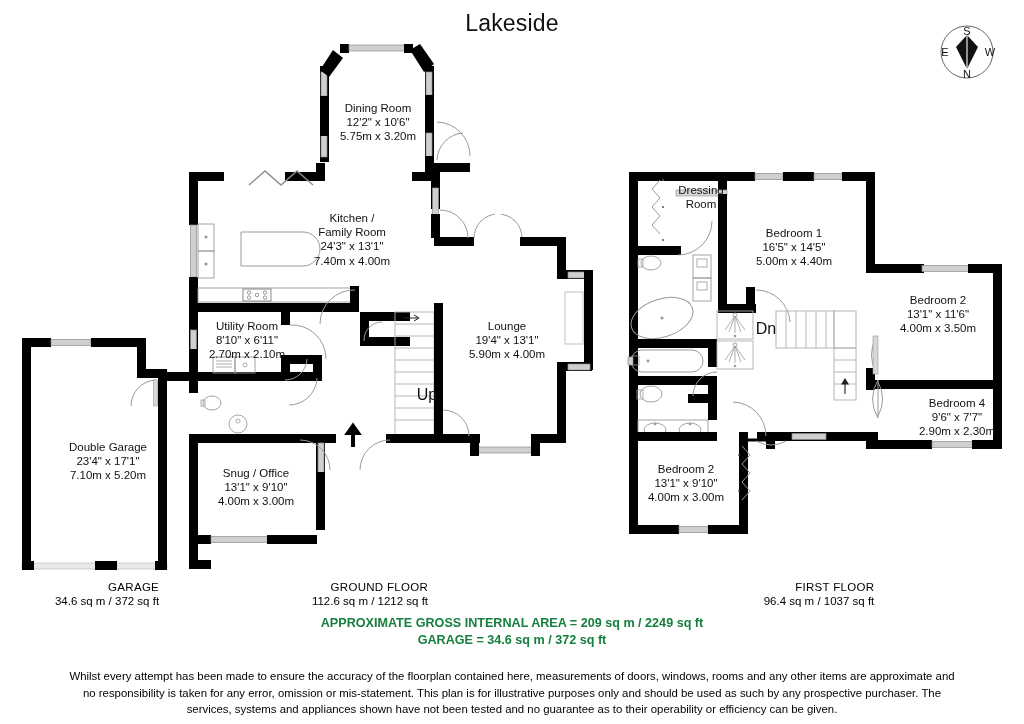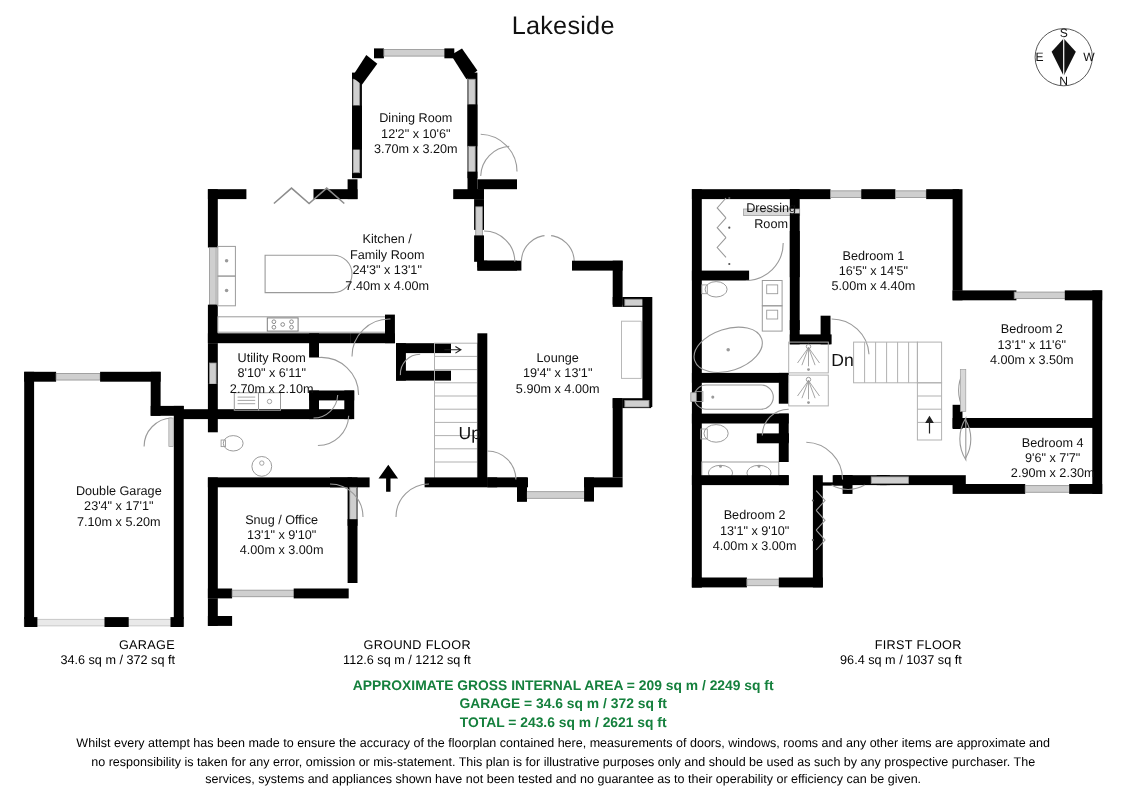--- a/index.html
+++ b/index.html
@@ -467,21 +467,21 @@
       <circle cx="739" cy="455" r="1" fill="#555"></circle>
       <circle cx="739" cy="491" r="1" fill="#555"></circle>
       <path d="M742 440 h26" stroke="#000" stroke-width="3" fill="none"></path>
       <path d="M756 441 A30 30 0 0 0 786 441" fill="none" stroke="#9a9a9a" stroke-width="1"></path>
     </g>
   </svg>
 
   <div class="room" style="left:378px; top:101px;">
     <span class="rname">Dining Room</span>
     <span class="rimp">12'2" x 10'6"</span>
-    <span class="rmet">3.70m x 3.20m</span>
+    <span class="rmet">5.75m x 3.20m</span>
   </div>
 
   <div class="room" style="left:352px; top:211px;">
     <span class="rname">Kitchen /</span>
     <span class="rname">Family Room</span>
     <span class="rimp">24'3" x 13'1"</span>
     <span class="rmet">7.40m x 4.00m</span>
   </div>
 
   <div class="room" style="left:247px; top:319px;">
@@ -554,17 +554,16 @@
     <span class="fl-name">GROUND FLOOR</span>
     <span class="fl-area">112.6 sq m / 1212 sq ft</span>
   </div>
   <div class="floorlbl" style="left:819px; top:581px;">
     <span class="fl-name">FIRST FLOOR</span>
     <span class="fl-area">96.4 sq m / 1037 sq ft</span>
   </div>
 
   <div class="summary" style="top:615px;">APPROXIMATE GROSS INTERNAL AREA = 209 sq m / 2249 sq ft</div>
   <div class="summary" style="top:632px;">GARAGE = 34.6 sq m / 372 sq ft</div>
-  <div class="summary" style="top:649px;">TOTAL = 243.6 sq m / 2621 sq ft</div>
 
   <div class="disclaimer" style="top:668px;">Whilst every attempt has been made to ensure the accuracy of the floorplan contained here, measurements of doors, windows, rooms and any other items are approximate and no responsibility is taken for any error, omission or mis-statement. This plan is for illustrative purposes only and should be used as such by any prospective purchaser. The services, systems and appliances shown have not been tested and no guarantee as to their operability or efficiency can be given.</div>
 
 </div>
 
 </body></html>

